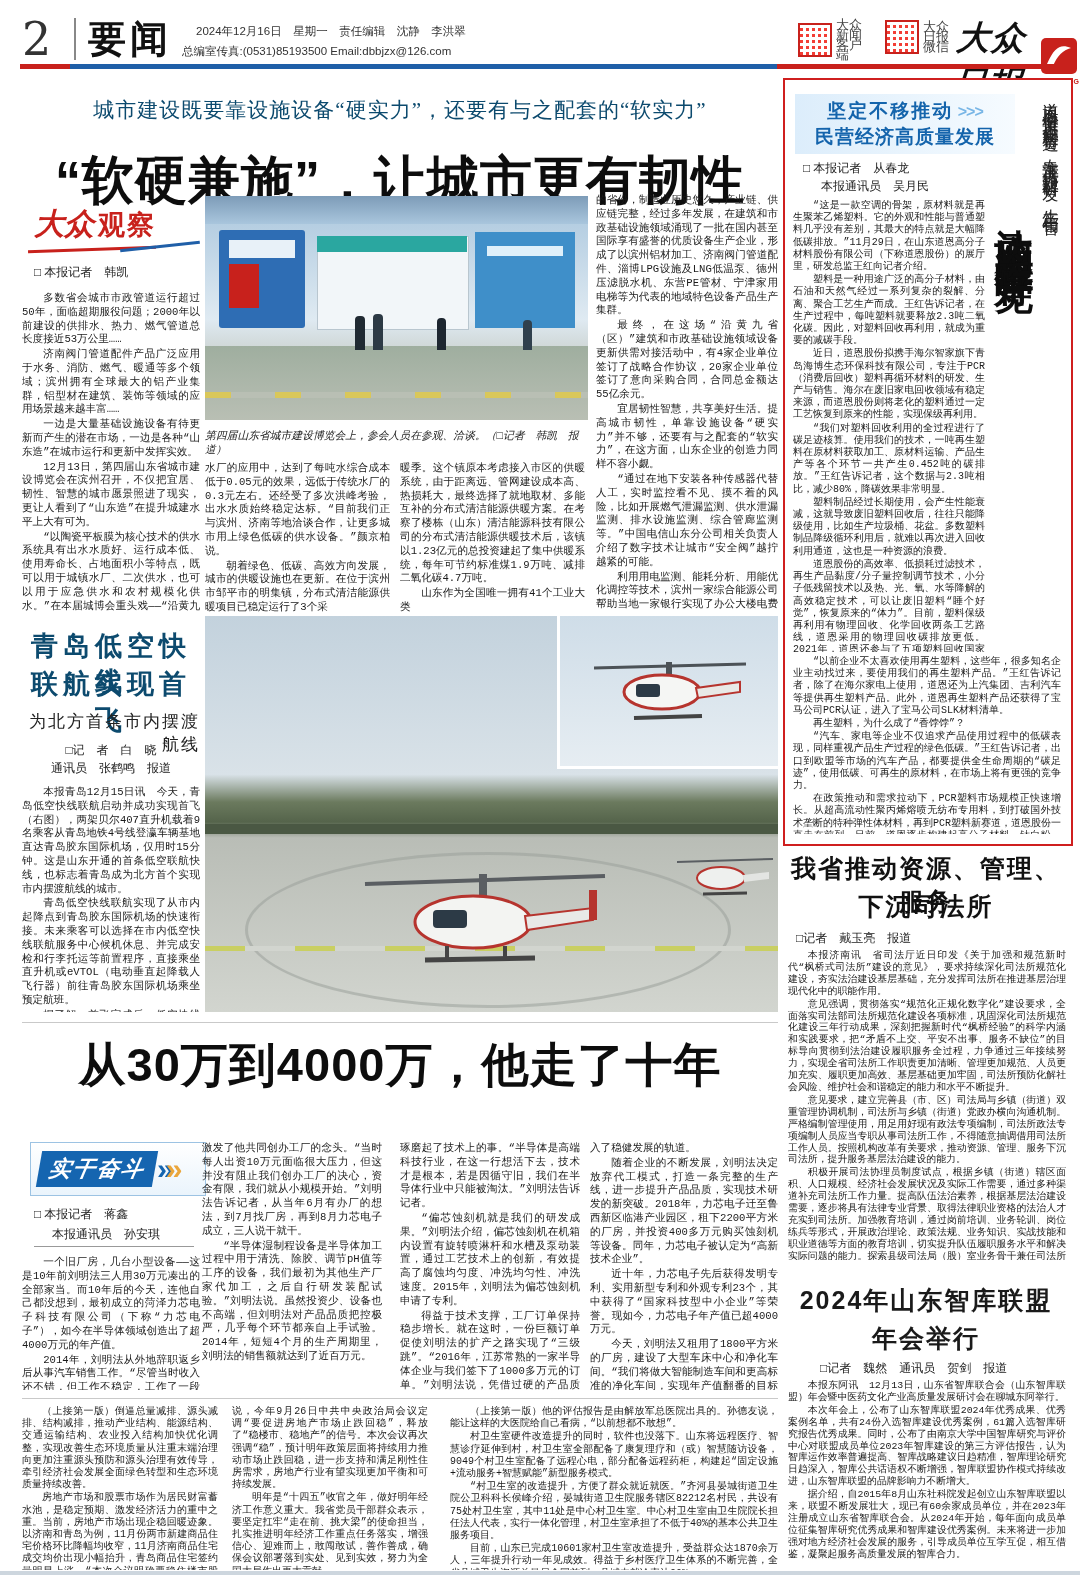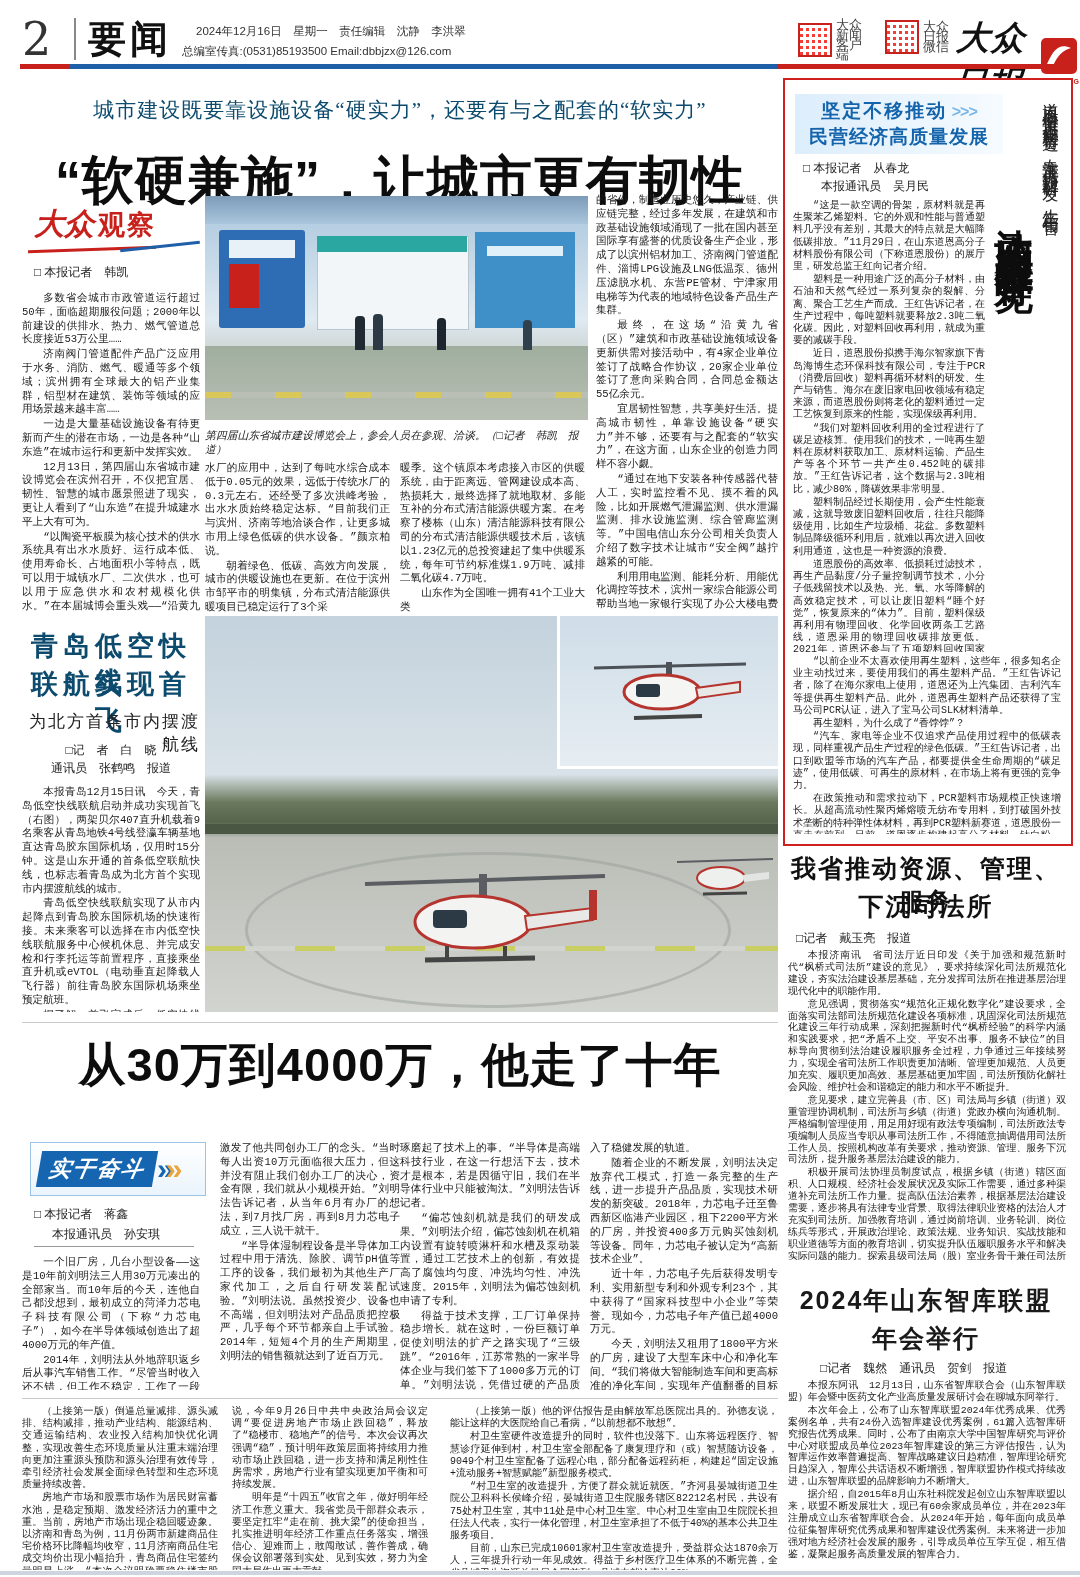--- a/index.html
+++ b/index.html
@@ -204,21 +204,21 @@
   </div>
 
   <div class="abs byline" style="left:34px;top:1206px;">□ 本报记者　蒋鑫</div>
   <div class="abs byline" style="left:52px;top:1226px;">本报通讯员　孙安琪</div>
   <div class="abs rule" style="left:34px;top:1246px;width:160px;background:#999;"></div>
 
   <div class="abs col body-md" style="left:22px;top:1256px;width:178px;height:134px;">
       <p>一个旧厂房，几台小型设备——这是10年前刘明法三人用30万元凑出的全部家当。而10年后的今天，连他自己都没想到，最初成立的菏泽力芯电子科技有限公司（下称“力芯电子”），如今在半导体领域创造出了超4000万元的年产值。</p>
       <p>2014年，刘明法从外地辞职返乡后从事汽车销售工作。“尽管当时收入还不错，但工作不稳定，工作了一段时间后，迫切希望改变现状。”刘明法告诉记者，在一次聚会中，他与朋友交流得知好友拥有半导体湿制程设备方面的专业技术，这</p>
     </div>
-  <div class="abs col body-md" style="left:220px;top:1142px;width:180px;height:248px;">
+  <div class="abs col body-md" style="left:202px;top:1142px;width:180px;height:248px;">
       <p class="cont">激发了他共同创办工厂的念头。“当时每人出资10万元面临很大压力，但这并没有阻止我们创办工厂的决心，资金有限，我们就从小规模开始。”刘明法告诉记者，从当年6月有办厂的想法，到7月找厂房，再到8月力芯电子成立，三人说干就干。</p>
       <p>“半导体湿制程设备是半导体加工过程中用于清洗、除胶、调节pH值等工序的设备，我们最初为其他生产厂家代加工，之后自行研发装配试验。”刘明法说。虽然投资少、设备也不高端，但刘明法对产品品质把控极严，几乎每个环节都亲自上手试验。2014年，短短4个月的生产周期里，刘明法的销售额就达到了近百万元。</p>
     </div>
   <div class="abs col body-md" style="left:400px;top:1142px;width:180px;height:248px;">
       <p class="cont">琢磨起了技术上的事。“半导体是高端科技行业，在这一行想活下去，技术才是根本，若是因循守旧，我们在半导体行业中只能被淘汰。”刘明法告诉记者。</p>
       <p>“偏芯蚀刻机就是我们的研发成果。”刘明法介绍，偏芯蚀刻机在机箱内设置有旋转喷淋杆和水槽及泵动装置，通过工艺技术上的创新，有效提高了腐蚀均匀度、冲洗均匀性、冲洗速度。2015年，刘明法为偏芯蚀刻机申请了专利。</p>
       <p>得益于技术支撑，工厂订单保持稳步增长。就在这时，一份巨额订单促使刘明法的扩产之路实现了“三级跳”。“2016年，江苏常熟的一家半导体企业与我们签下了1000多万元的订单。”刘明法说，凭借过硬的产品质量，力芯电子的年产值一年一个台阶，逐步迈</p>
     </div>
   <div class="abs col body-md" style="left:590px;top:1142px;width:188px;height:248px;">
       <p class="cont">入了稳健发展的轨道。</p>
@@ -238,21 +238,21 @@
       <p>明年是“十四五”收官之年，做好明年经济工作意义重大。我省党员干部群众表示，要坚定扛牢“走在前、挑大梁”的使命担当，扎实推进明年经济工作重点任务落实，增强信心、迎难而上，敢闯敢试，善作善成，确保会议部署落到实处、见到实效，努力为全国大局作出更大贡献。</p>
     </div>
   <div class="abs col body-sm" style="left:450px;top:1406px;width:328px;height:164px;">
       <p>（上接第一版）他的评估报告是由解放军总医院出具的。孙德友说，能让这样的大医院给自己看病，“以前想都不敢想”。</p>
       <p>村卫生室硬件改造提升的同时，软件也没落下。山东将远程医疗、智慧诊疗延伸到村，村卫生室全部配备了康复理疗和（或）智慧随访设备，9049个村卫生室配备了远程心电，部分配备远程药柜，构建起“固定设施+流动服务+智慧赋能”新型服务模式。</p>
       <p>“村卫生室的改造提升，方便了群众就近就医。”齐河县晏城街道卫生院公卫科科长侯峰介绍，晏城街道卫生院服务辖区82212名村民，共设有75处村卫生室，其中11处是中心村卫生室。中心村卫生室由卫生院院长担任法人代表，实行一体化管理，村卫生室承担了不低于40%的基本公共卫生服务项目。</p>
       <p>目前，山东已完成10601家村卫生室改造提升，受益群众达1870余万人，三年提升行动一年见成效。得益于乡村医疗卫生体系的不断完善，全省县域卫生资源总量居全国前列，县域内就诊率达90%。</p>
     </div>
 
   <div class="abs redbox" style="left:783px;top:78px;width:286px;height:764px;">
-    <div class="abs badge" style="left:10px;top:14px;width:208px;padding:4px 0;">
+    <div class="abs badge" style="left:10px;top:14px;width:208px;padding:4px 6px;">
       <div class="sans center"><span class="b1">坚定不移推动</span>
       <span class="arr sans">&gt;&gt;&gt;</span></div>
       <div class="sans b2 center">民营经济高质量发展</div>
     </div>
     <div class="abs byline" style="left:18px;top:80px;">□ 本报记者　从春龙</div>
     <div class="abs byline" style="left:36px;top:98px;">本报通讯员　吴月民</div>
 
     <div class="abs col body-sm" style="left:8px;top:120px;width:192px;height:452px;">
         <p>“这是一款空调的骨架，原材料就是再生聚苯乙烯塑料。它的外观和性能与普通塑料几乎没有差别，其最大的特点就是大幅降低碳排放。”11月29日，在山东道恩高分子材料股份有限公司（下称道恩股份）的展厅里，研发总监王红向记者介绍。</p>
         <p>塑料是一种用途广泛的高分子材料，由石油和天然气经过一系列复杂的裂解、分离、聚合工艺生产而成。王红告诉记者，在生产过程中，每吨塑料就要释放2.3吨二氧化碳。因此，对塑料回收再利用，就成为重要的减碳手段。</p>

